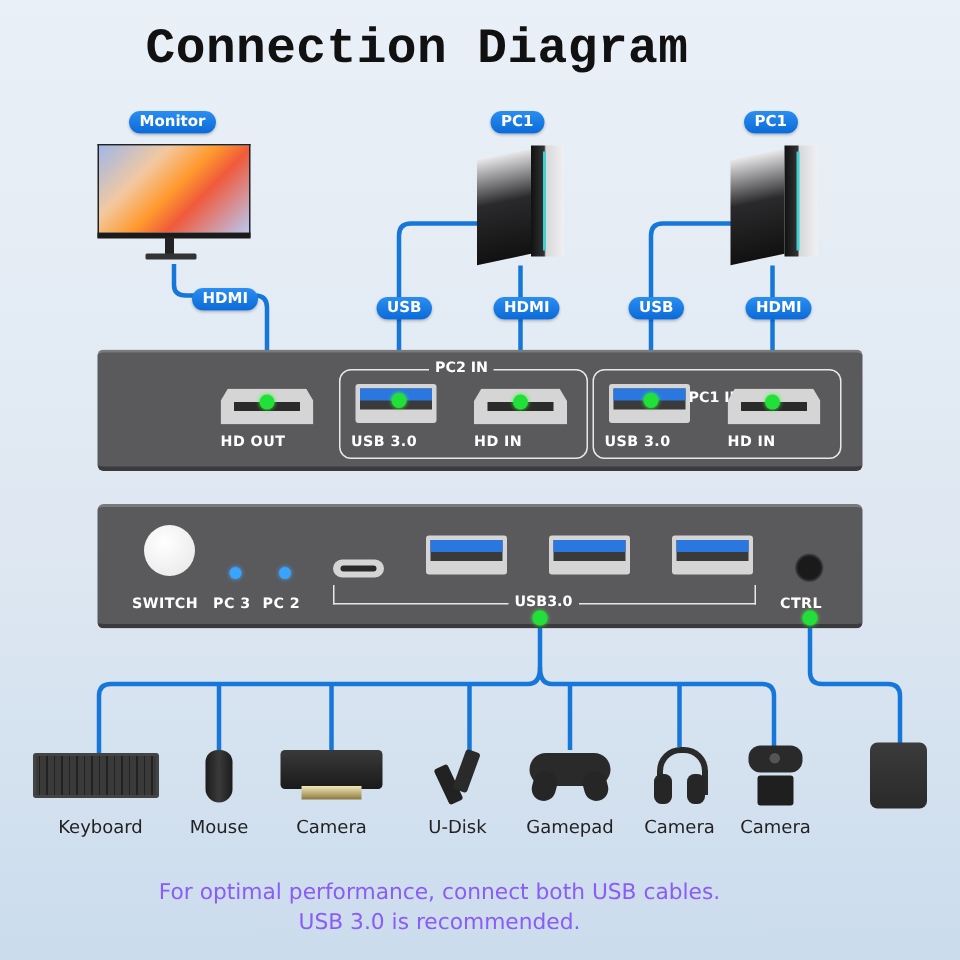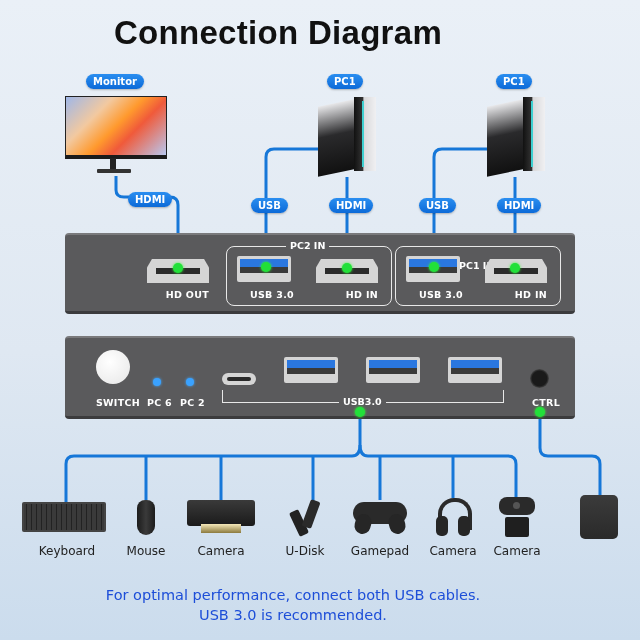--- a/index.html
+++ b/index.html
@@ -1,34 +1,34 @@
 <!DOCTYPE html>
 <html><head>
 <meta charset="utf-8">
 <style>
   html,body{margin:0;padding:0;}
   body{width:640px;height:640px;overflow:hidden;position:relative;
        background:linear-gradient(180deg,#eaf0f7 0%,#dfe8f2 55%,#cbdced 100%);
        font-family:"Liberation Sans",sans-serif;}
   .abs{position:absolute;}
-  .title{left:0;top:14px;width:556px;text-align:center;font-size:33px;font-weight:bold;color:#111;font-family:Liberation Sans, sans-serif;letter-spacing:0.3px;}
+  .title{left:0;top:14px;width:556px;text-align:center;font-size:33px;font-weight:bold;color:#111;font-family:Liberation Mono, monospace;letter-spacing:0.3px;}
   .pill{position:absolute;height:15px;line-height:15px;border-radius:8px;background:linear-gradient(180deg,#2a8ef0,#0c6ad8);color:#fff;font-size:10px;font-weight:bold;text-align:center;padding:0 7px;font-family:"DejaVu Sans",sans-serif;box-shadow:0 1px 2px rgba(0,0,0,.25);}
   .panel{position:absolute;background:#5a5a5c;border-radius:4px;border-top:2px solid #7a7a7c;border-bottom:3px solid #3b3b3d;}
-  .plabel{position:absolute;color:#fff;font-weight:bold;font-size:9.5px;font-family:"DejaVu Sans",sans-serif;text-align:right;letter-spacing:0.3px;}
+  .plabel{position:absolute;color:#fff;font-weight:bold;font-size:9.5px;font-family:"DejaVu Sans",sans-serif;text-align:left;letter-spacing:0.3px;}
   .hdmi{position:absolute;width:62px;height:24px;background:#d5d5d5;clip-path:polygon(8% 0,92% 0,100% 35%,100% 100%,0 100%,0 35%);}
   .hdmi .slot{position:absolute;left:9px;top:9px;width:44px;height:6px;background:#2b2b2b;}
   .usb{position:absolute;width:54px;height:26px;background:#d5d5d5;border-radius:2px;}
   .usb .in{position:absolute;left:3px;top:3px;width:48px;height:14px;background:#3a3a3a;}
   .usb .tongue{position:absolute;left:3px;top:3px;width:48px;height:8px;background:#2a77e0;}
   .group{position:absolute;border:1.5px solid #e8e8e8;border-radius:8px;}
   .grouplbl{position:absolute;background:#5a5a5c;color:#fff;font-size:9.5px;font-weight:bold;padding:0 4px;font-family:"DejaVu Sans",sans-serif;}
   .dot{position:absolute;width:10px;height:10px;border-radius:50%;background:#22e03a;box-shadow:0 0 3px #3f3;}
   .led{position:absolute;width:8px;height:8px;border-radius:50%;background:#3aa2ff;box-shadow:0 0 3px #4af;}
   .devlbl{position:absolute;font-size:12px;color:#222;text-align:center;width:80px;font-family:"DejaVu Sans",sans-serif;}
-  .note{left:0;width:586px;text-align:center;color:#1d4ed8;font-size:14.5px;font-family:"DejaVu Sans",sans-serif;}
+  .note{left:0;width:586px;text-align:center;color:#8b5cf6;font-size:14.5px;font-family:"DejaVu Sans",sans-serif;}
   svg.wires{position:absolute;left:0;top:0;}
 </style>
 </head>
 <body>
 
 <div class="abs title">Connection Diagram</div>
 
 <svg class="wires" width="640" height="640">
   <g fill="none" stroke="#1677d8" stroke-width="3" stroke-linejoin="round">
     <path d="M116 176 L116 190 Q116 197 124 197 L170 197 Q178 197 178 205 L178 268"></path>
@@ -105,21 +105,21 @@
 <div class="hdmi" style="left:485px;top:259px;">
     <div class="slot"></div>
   </div>
 <div class="dot" style="left:510px;top:263px;"></div>
 <div class="plabel" style="left:485px;top:289px;width:62px;">HD IN</div>
 
 <div class="panel" style="left:65px;top:336px;width:510px;height:78px;"></div>
 <div class="abs" style="left:96px;top:350px;width:34px;height:34px;border-radius:50%;background:radial-gradient(circle at 40% 35%,#fff,#e6e6e6);"></div>
 <div class="plabel" style="left:88px;top:397px;width:52px;">SWITCH</div>
 <div class="led" style="left:153px;top:378px;"></div>
-<div class="plabel" style="left:142px;top:397px;width:30px;">PC 6</div>
+<div class="plabel" style="left:142px;top:397px;width:30px;">PC 3</div>
 <div class="led" style="left:186px;top:378px;"></div>
 <div class="plabel" style="left:175px;top:397px;width:30px;">PC 2</div>
 
 <div class="abs" style="left:222px;top:373px;width:34px;height:12px;border-radius:6px;background:#d5d5d5;">
     <div style="position:absolute;left:5px;top:4px;width:24px;height:4px;border-radius:2px;background:#2a2a2a;"></div>
   </div>
 <div class="usb" style="left:284px;top:357px;">
     <div class="in"></div>
     <div class="tongue"></div>
   </div>

